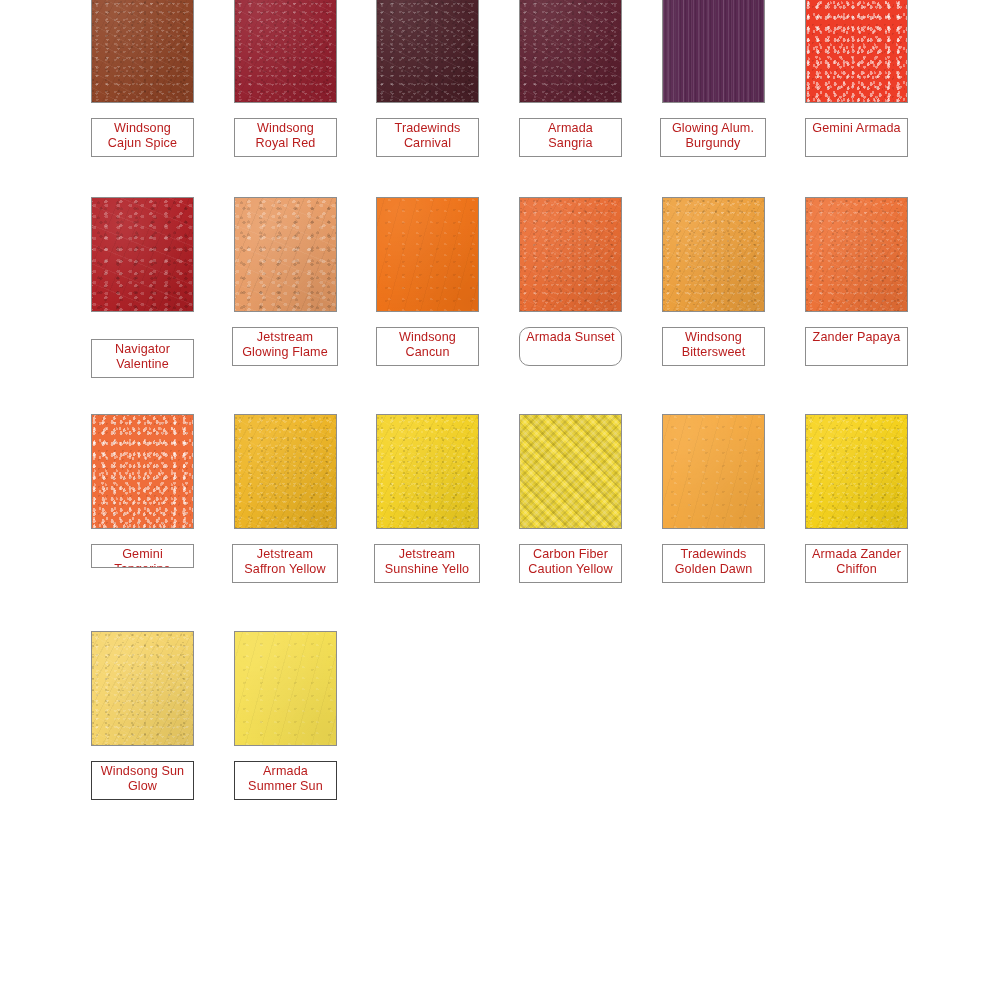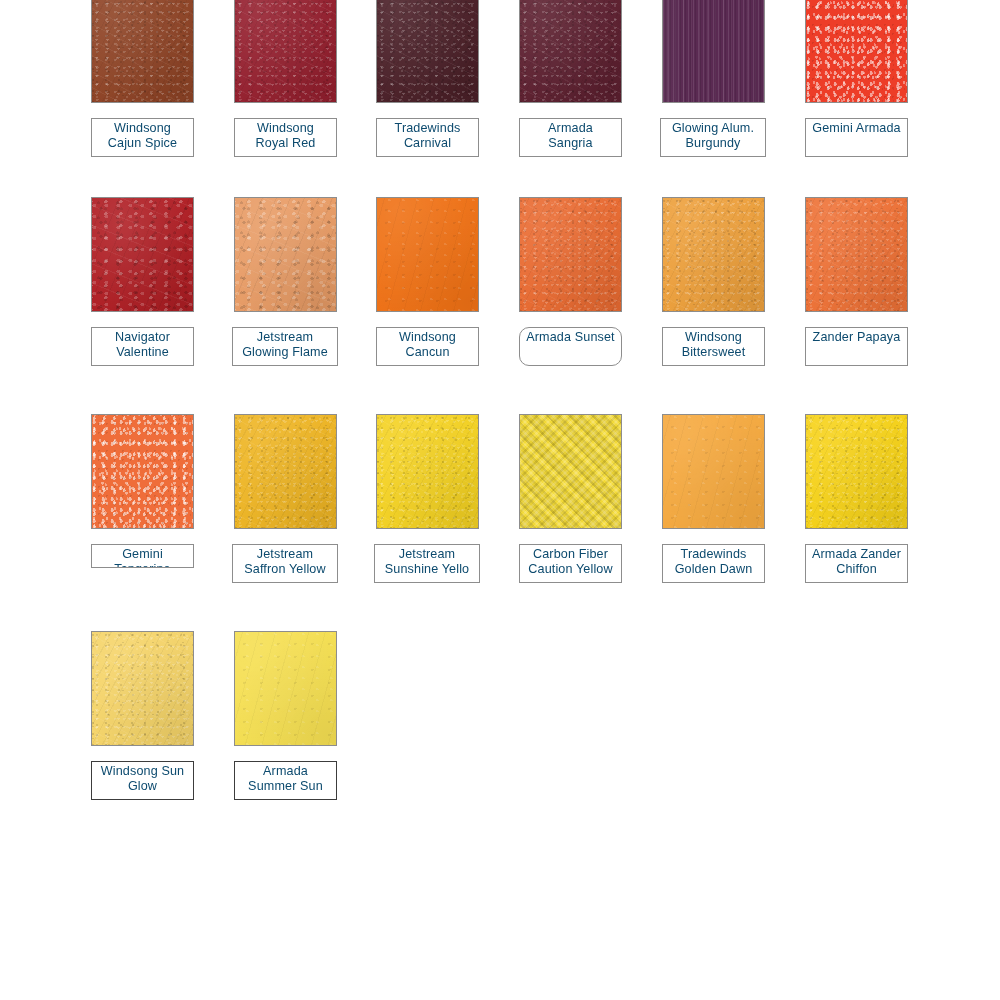--- a/index.html
+++ b/index.html
@@ -187,21 +187,21 @@
     overflow: hidden;
     padding-top: 2px;
   }
   .label-box.dark { border-color: #3c3c3c; }
 
   .label-text {
     display: block;
     font-family: "Liberation Sans", sans-serif;
     font-size: 12.6px;
     line-height: 15.2px;
-    color: #0c4a6e;
+    color: #b91c1c;
     white-space: pre-line;
     letter-spacing: 0.01em;
   }
 </style>
 </head>
 <body>
 
 <div id="swatch-grid">
     <div class="swatch-cell" style="left: 91px; top: -12px; width: 103px;">
       <div class="chip" style="background: rgb(143, 68, 38);">
@@ -253,21 +253,21 @@
         <div class="tex tex-speckle"></div>
       </div>
       <div class="label-box" style="left: 0px; top: 130px; width: 103px; height: 39px;">
         <span class="label-text">Gemini Armada</span>
       </div>
     </div>
     <div class="swatch-cell" style="left: 91px; top: 197px; width: 103px;">
       <div class="chip" style="background: rgb(176, 31, 37);">
         <div class="tex tex-leather-coarse"></div>
       </div>
-      <div class="label-box" style="left: 0px; top: 130px; width: 103px; height: 39px;">
+      <div class="label-box" style="left: 0px; top: 142px; width: 103px; height: 39px;">
         <span class="label-text">Navigator
 Valentine</span>
       </div>
     </div>
     <div class="swatch-cell" style="left: 234px; top: 197px; width: 103px;">
       <div class="chip" style="background: rgb(232, 156, 102);">
         <div class="tex tex-leather-coarse"></div>
       </div>
       <div class="label-box" style="left: -2px; top: 130px; width: 106px; height: 39px;">
         <span class="label-text">Jetstream

